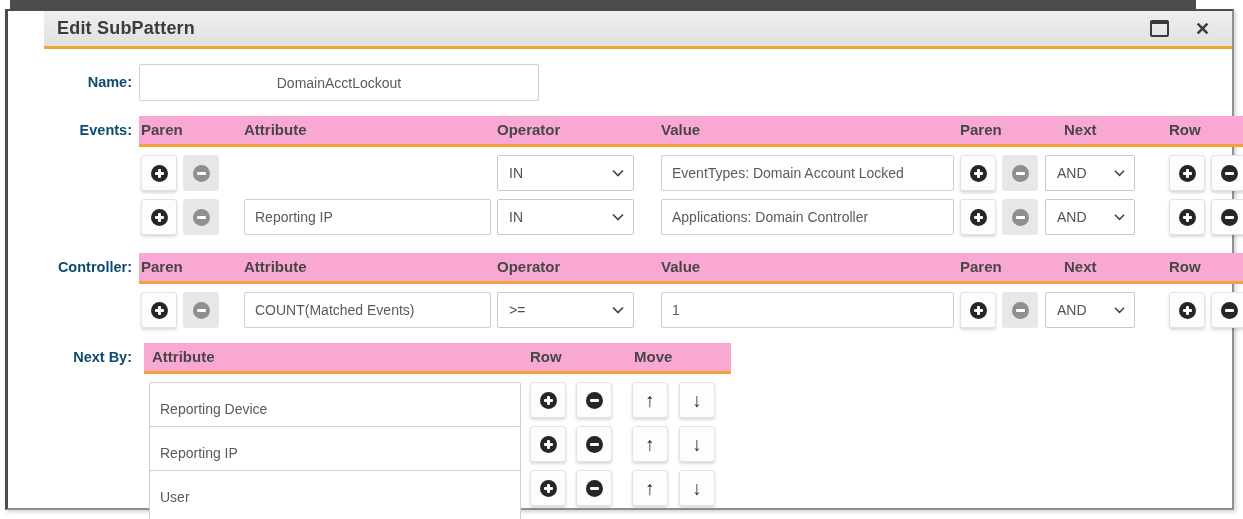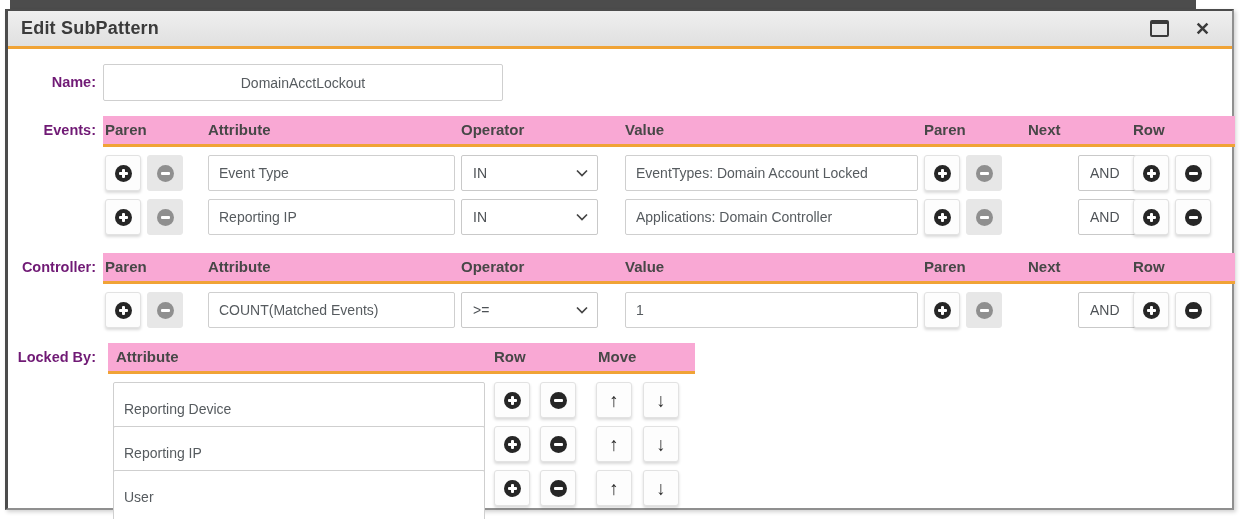--- a/index.html
+++ b/index.html
@@ -14,20 +14,21 @@
     background:#4c4c4c;
   }
   .dialog{
     position:absolute;left:5px;top:9px;width:1229px;height:501px;
     background:#ffffff;
     border:2px solid #8f8f8f;
     border-left:3px solid #4c4c4c;
     border-top:2px solid #4c4c4c;
     box-shadow:2px 2px 4px rgba(0,0,0,0.18);
     box-sizing:border-box;
+    padding-left:36px;
   }
   .titlebar{
     height:35px;
     background:linear-gradient(#efefef,#e0e0e0);
     border-bottom:3px solid #f0a336;
     display:flex;align-items:center;justify-content:space-between;
     padding:0 14px 0 13px;
   }
   .title{
     font-size:18px;font-weight:700;color:#3b3b3b;letter-spacing:0.2px;
@@ -38,21 +39,21 @@
     border:2px solid #3a3a3a;border-top-width:4px;border-radius:2px;
     cursor:pointer;
   }
   .close-icon{
     font-size:18px;font-weight:700;color:#3a3a3a;line-height:1;cursor:pointer;
   }
   .dlg-body{position:relative;padding-top:15px;}
 
   .label-col{
     position:absolute;left:0;top:0;width:88px;text-align:right;
-    font-size:14.5px;font-weight:700;color:#701a75;
+    font-size:14.5px;font-weight:700;color:#0c4a6e;
   }
   
   .name-row{position:relative;height:37px;margin-bottom:15px;}
   .name-row .label-col{line-height:37px;}
   .text-input{
     position:absolute;height:36px;background:#fff;
     border:1px solid #cfcfcf;border-radius:2px;
     padding:0 10px;font-size:14px;color:#565b5f;
     font-family:"Liberation Sans", sans-serif;
     box-sizing:border-box;outline:none;
@@ -106,21 +107,21 @@
     cursor:pointer;box-sizing:border-box;
   }
   .chev svg{display:block;}
 
   
   .p1a{left:2px;}  .p1b{left:44px;}
   .attr-in{left:105px;width:247px;top:0;height:36px;}
   .op-sel{left:358px;width:137px;}
   .val-in{left:522px;width:293px;top:0;height:36px;}
   .p2a{left:821px;} .p2b{left:863px;}
-  .next-sel{left:975px;width:90px;text-align:right;}
+  .next-sel{left:906px;width:90px;text-align:right;}
   .rowa{left:1030px;} .rowb{left:1072px;}
 
   .h-paren1{left:2px;} .h-attr{left:105px;} .h-op{left:358px;}
   .h-val{left:522px;} .h-paren2{left:821px;} .h-next{left:925px;} .h-row{left:1030px;}
 
   
   .g-attr-in{left:5px;width:372px;top:0;height:53px;}
   .g-rowa{left:386px;} .g-rowb{left:432px;}
   .g-upa{left:488px;}  .g-dna{left:535px;}
   .gh-attr{left:8px;} .gh-row{left:386px;} .gh-move{left:490px;}
@@ -164,21 +165,20 @@
         </div>
       </div>
 
       <div class="ctl-row row-main">
         <div class="btn p1a">
             <span class="circ plus"></span>
           </div>
         <div class="btn p1b disabled">
             <span class="circ gray"></span>
           </div>
-        <input class="text-input attr-in" value="Event Type" style="">
         <div class="select-box op-sel">
           <span>IN</span>
           <span class="chev">
               <svg width="12" height="8" viewBox="0 0 12 8">
                 <polyline points="1,1.5 6,6.5 11,1.5" fill="none" stroke="#444" stroke-width="1.7"></polyline>
               </svg>
             </span>
         </div>
         <input class="text-input val-in" value="EventTypes: Domain Account Locked" style="">
         <div class="btn p2a">
@@ -292,21 +292,21 @@
             <span class="circ plus"></span>
           </div>
         <div class="btn rowb">
             <span class="circ"></span>
           </div>
       </div>
     </div>
 
     <div class="section sect-gap">
       <div class="hdr-row">
-        <div class="label-col">Locked By:</div>
+        <div class="label-col">Next By:</div>
         <div class="hdr-band band-group">
           <span class="hcell gh-attr">Attribute</span>
           <span class="hcell gh-row">Row</span>
           <span class="hcell gh-move">Move</span>
         </div>
       </div>
 
       <div class="ctl-row row-group">
         <input class="text-input g-attr-in" value="Reporting Device" style="">
         <div class="btn g-rowa">

